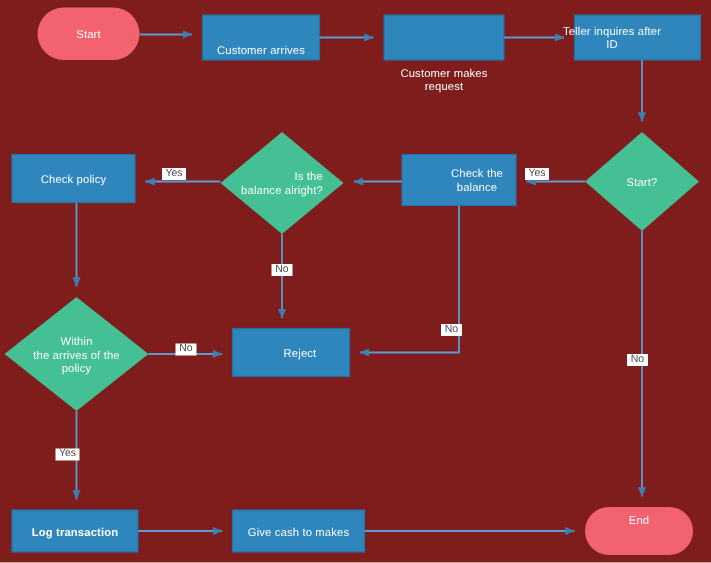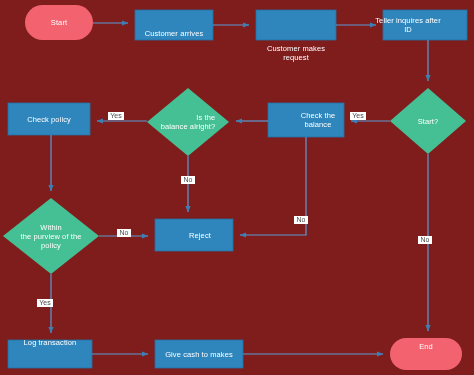--- a/index.html
+++ b/index.html
@@ -128,24 +128,24 @@
 request</div>
   <div class="node-label" style="left:366px; top:10px;  width:84px; height:30px;border-radius:13px;">Teller inquires after
 ID</div>
   <div class="node-label" style="left:390px; top:88px;  width:76px; height:66px;">Start?</div>
   <div class="node-label" style="left:268px; top:103px; width:76px; height:34px;padding-left:24px;">Check the
 balance</div>
   <div class="node-label" style="left:149px; top:88px;  width:78px; height:68px;text-align:right;">Is the
 balance  alright?</div>
   <div class="node-label" style="left:8px;   top:103px; width:82px; height:32px;">Check policy</div>
   <div class="node-label" style="left:4px;   top:198px; width:94px; height:76px;">Within
-the purview  of the
+the arrives  of the
 policy</div>
   <div class="node-label" style="left:155px; top:219px; width:90px; height:32px;">Reject</div>
-  <div class="node-label" style="left:8px;   top:328px; width:84px; height:28px;">Log transaction</div>
+  <div class="node-label" style="left:8px;   top:340px; width:84px; height:28px;font-weight:bold;">Log transaction</div>
   <div class="node-label" style="left:155px; top:340px; width:88px; height:28px;">Give cash to makes</div>
   <div class="node-label" style="left:390px; top:338px; width:72px; height:16px;">End</div>
 
   <div class="edge-label" style="left:350px; top:112px; width:16px;">Yes</div>
   <div class="edge-label" style="left:418px; top:236px; width:14px;">No</div>
   <div class="edge-label" style="left:108px; top:112px; width:16px;">Yes</div>
   <div class="edge-label" style="left:181px; top:176px; width:14px;">No</div>
   <div class="edge-label" style="left:294px; top:216px; width:14px;">No</div>
   <div class="edge-label" style="left:117px; top:229px; width:14px;">No</div>
   <div class="edge-label" style="left:37px;  top:299px; width:16px;">Yes</div>

